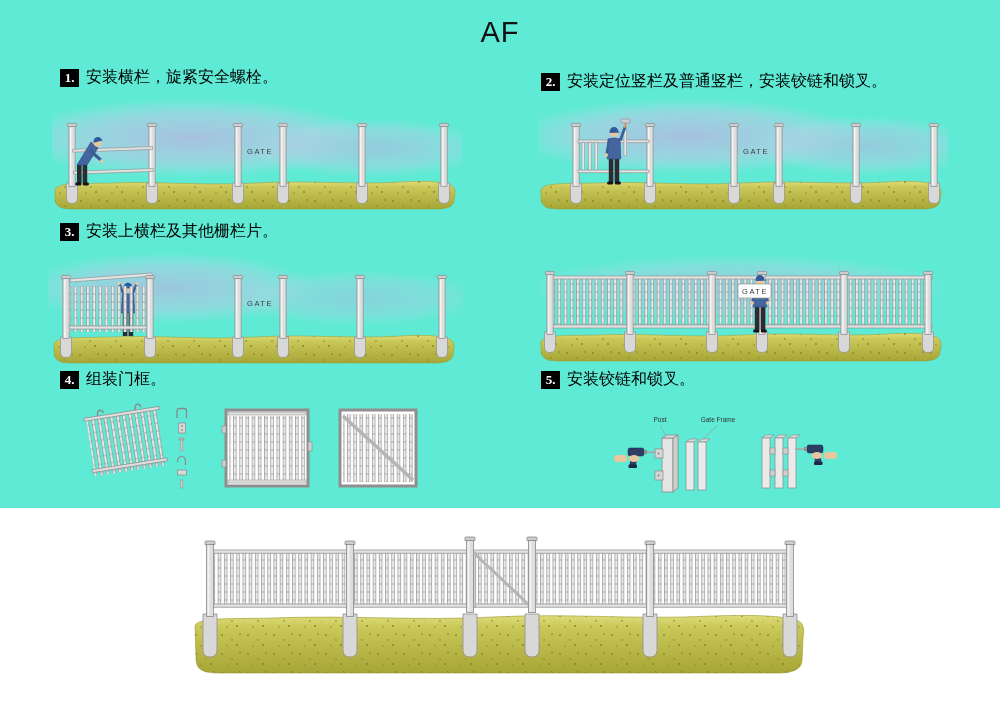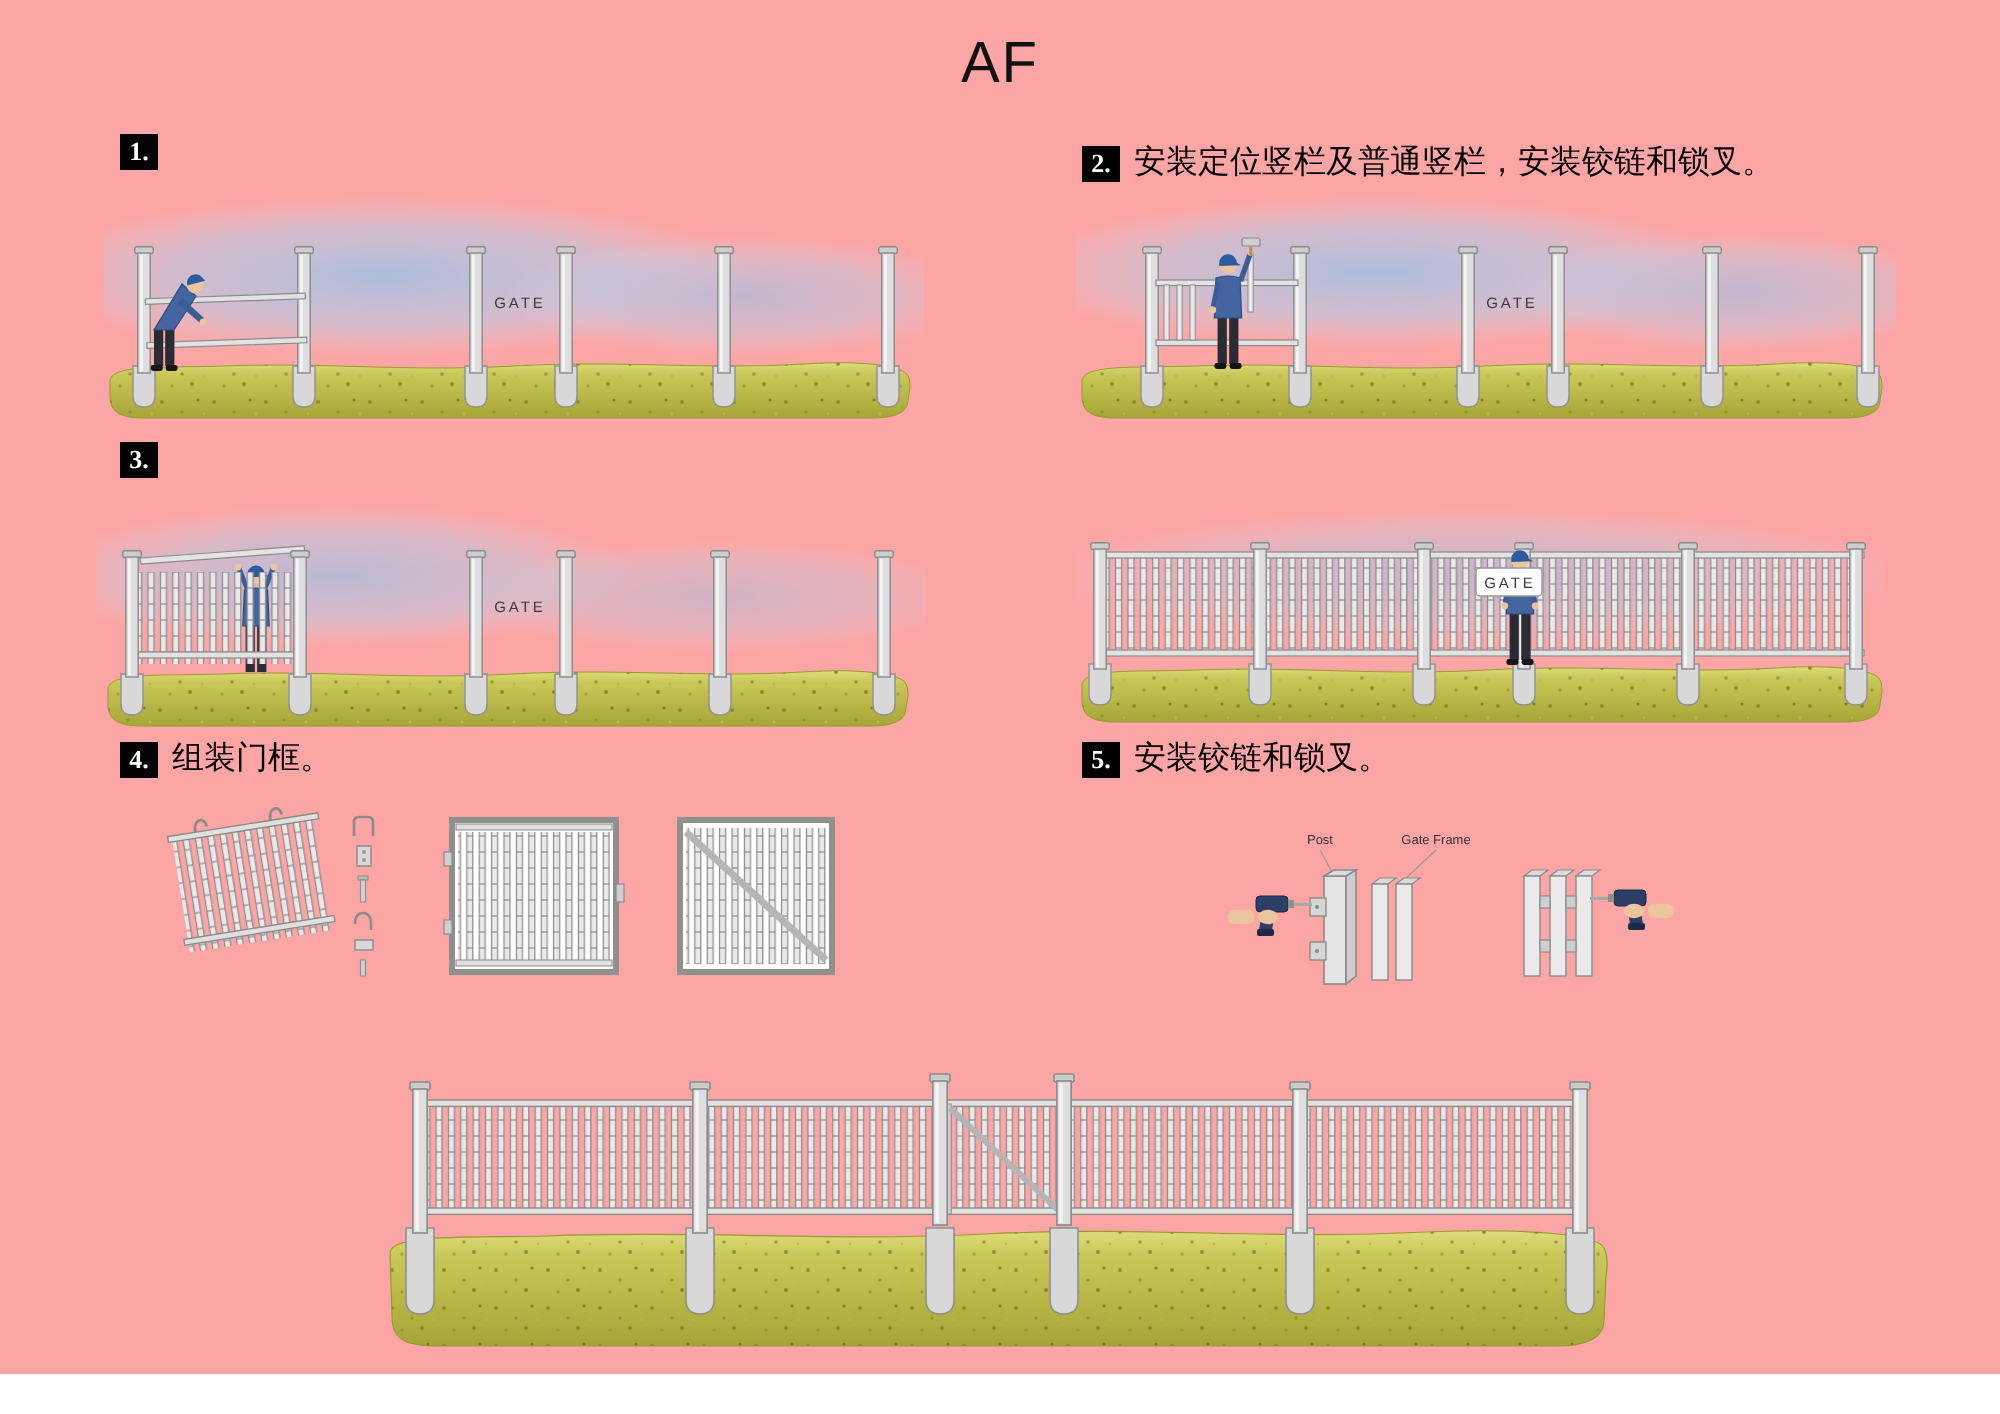--- a/index.html
+++ b/index.html
@@ -1,18 +1,18 @@
 <!DOCTYPE html>
 <html><head>
 <meta charset="utf-8">
 <style>
   * { margin:0; padding:0; box-sizing:border-box; }
   html,body { width:1000px; height:707px; }
   body { background:#fff; font-family:"Liberation Sans",sans-serif; position:relative; overflow:hidden; }
-  .page { position:relative; width:1000px; height:687px; background:#fca5a5; }
+  .page { position:relative; width:1000px; height:508px; background:#5eead4; }
   .title { position:absolute; left:0; right:0; top:16px; text-align:center; font-size:29px; letter-spacing:1px; color:#111; font-weight:400; font-family:"Liberation Sans",sans-serif; }
   .step-header { position:absolute; display:flex; align-items:center; gap:7px; white-space:nowrap; }
   .step-num { background:#000; color:#fff; font-size:13px; font-weight:bold; min-width:19px; height:18px; display:flex; align-items:center; justify-content:center; font-family:"Liberation Serif",serif; padding:0 2px; }
   .step-label { font-size:16px; color:#000; font-family:"Liberation Serif",serif; }
   .scene { position:absolute; }
   svg { display:block; }
   text.gate-label { font-family:"Liberation Sans",sans-serif; font-size:7.5px; letter-spacing:1.5px; fill:#3a3a3a; }
   text.part-label { font-family:"Liberation Sans",sans-serif; font-size:6.5px; fill:#333; }
 </style>
 </head>
@@ -116,27 +116,29 @@
     </g>
   </defs>
 </svg>
 
 <div class="page">
 
   <h1 class="title">AF</h1>
 
   <div class="step-header" style="left:60px; top:67px;">
     <span class="step-num">1.</span>
+    <span class="step-label">安装横栏，旋紧安全螺栓。</span>
   </div>
   <div class="step-header" style="left:541px; top:71px;">
     <span class="step-num">2.</span>
     <span class="step-label">安装定位竖栏及普通竖栏，安装铰链和锁叉。</span>
   </div>
   <div class="step-header" style="left:60px; top:221px;">
     <span class="step-num">3.</span>
+    <span class="step-label">安装上横栏及其他栅栏片。</span>
   </div>
   <div class="step-header" style="left:60px; top:369px;">
     <span class="step-num">4.</span>
     <span class="step-label">组装门框。</span>
   </div>
   <div class="step-header" style="left:541px; top:369px;">
     <span class="step-num">5.</span>
     <span class="step-label">安装铰链和锁叉。</span>
   </div>
 

